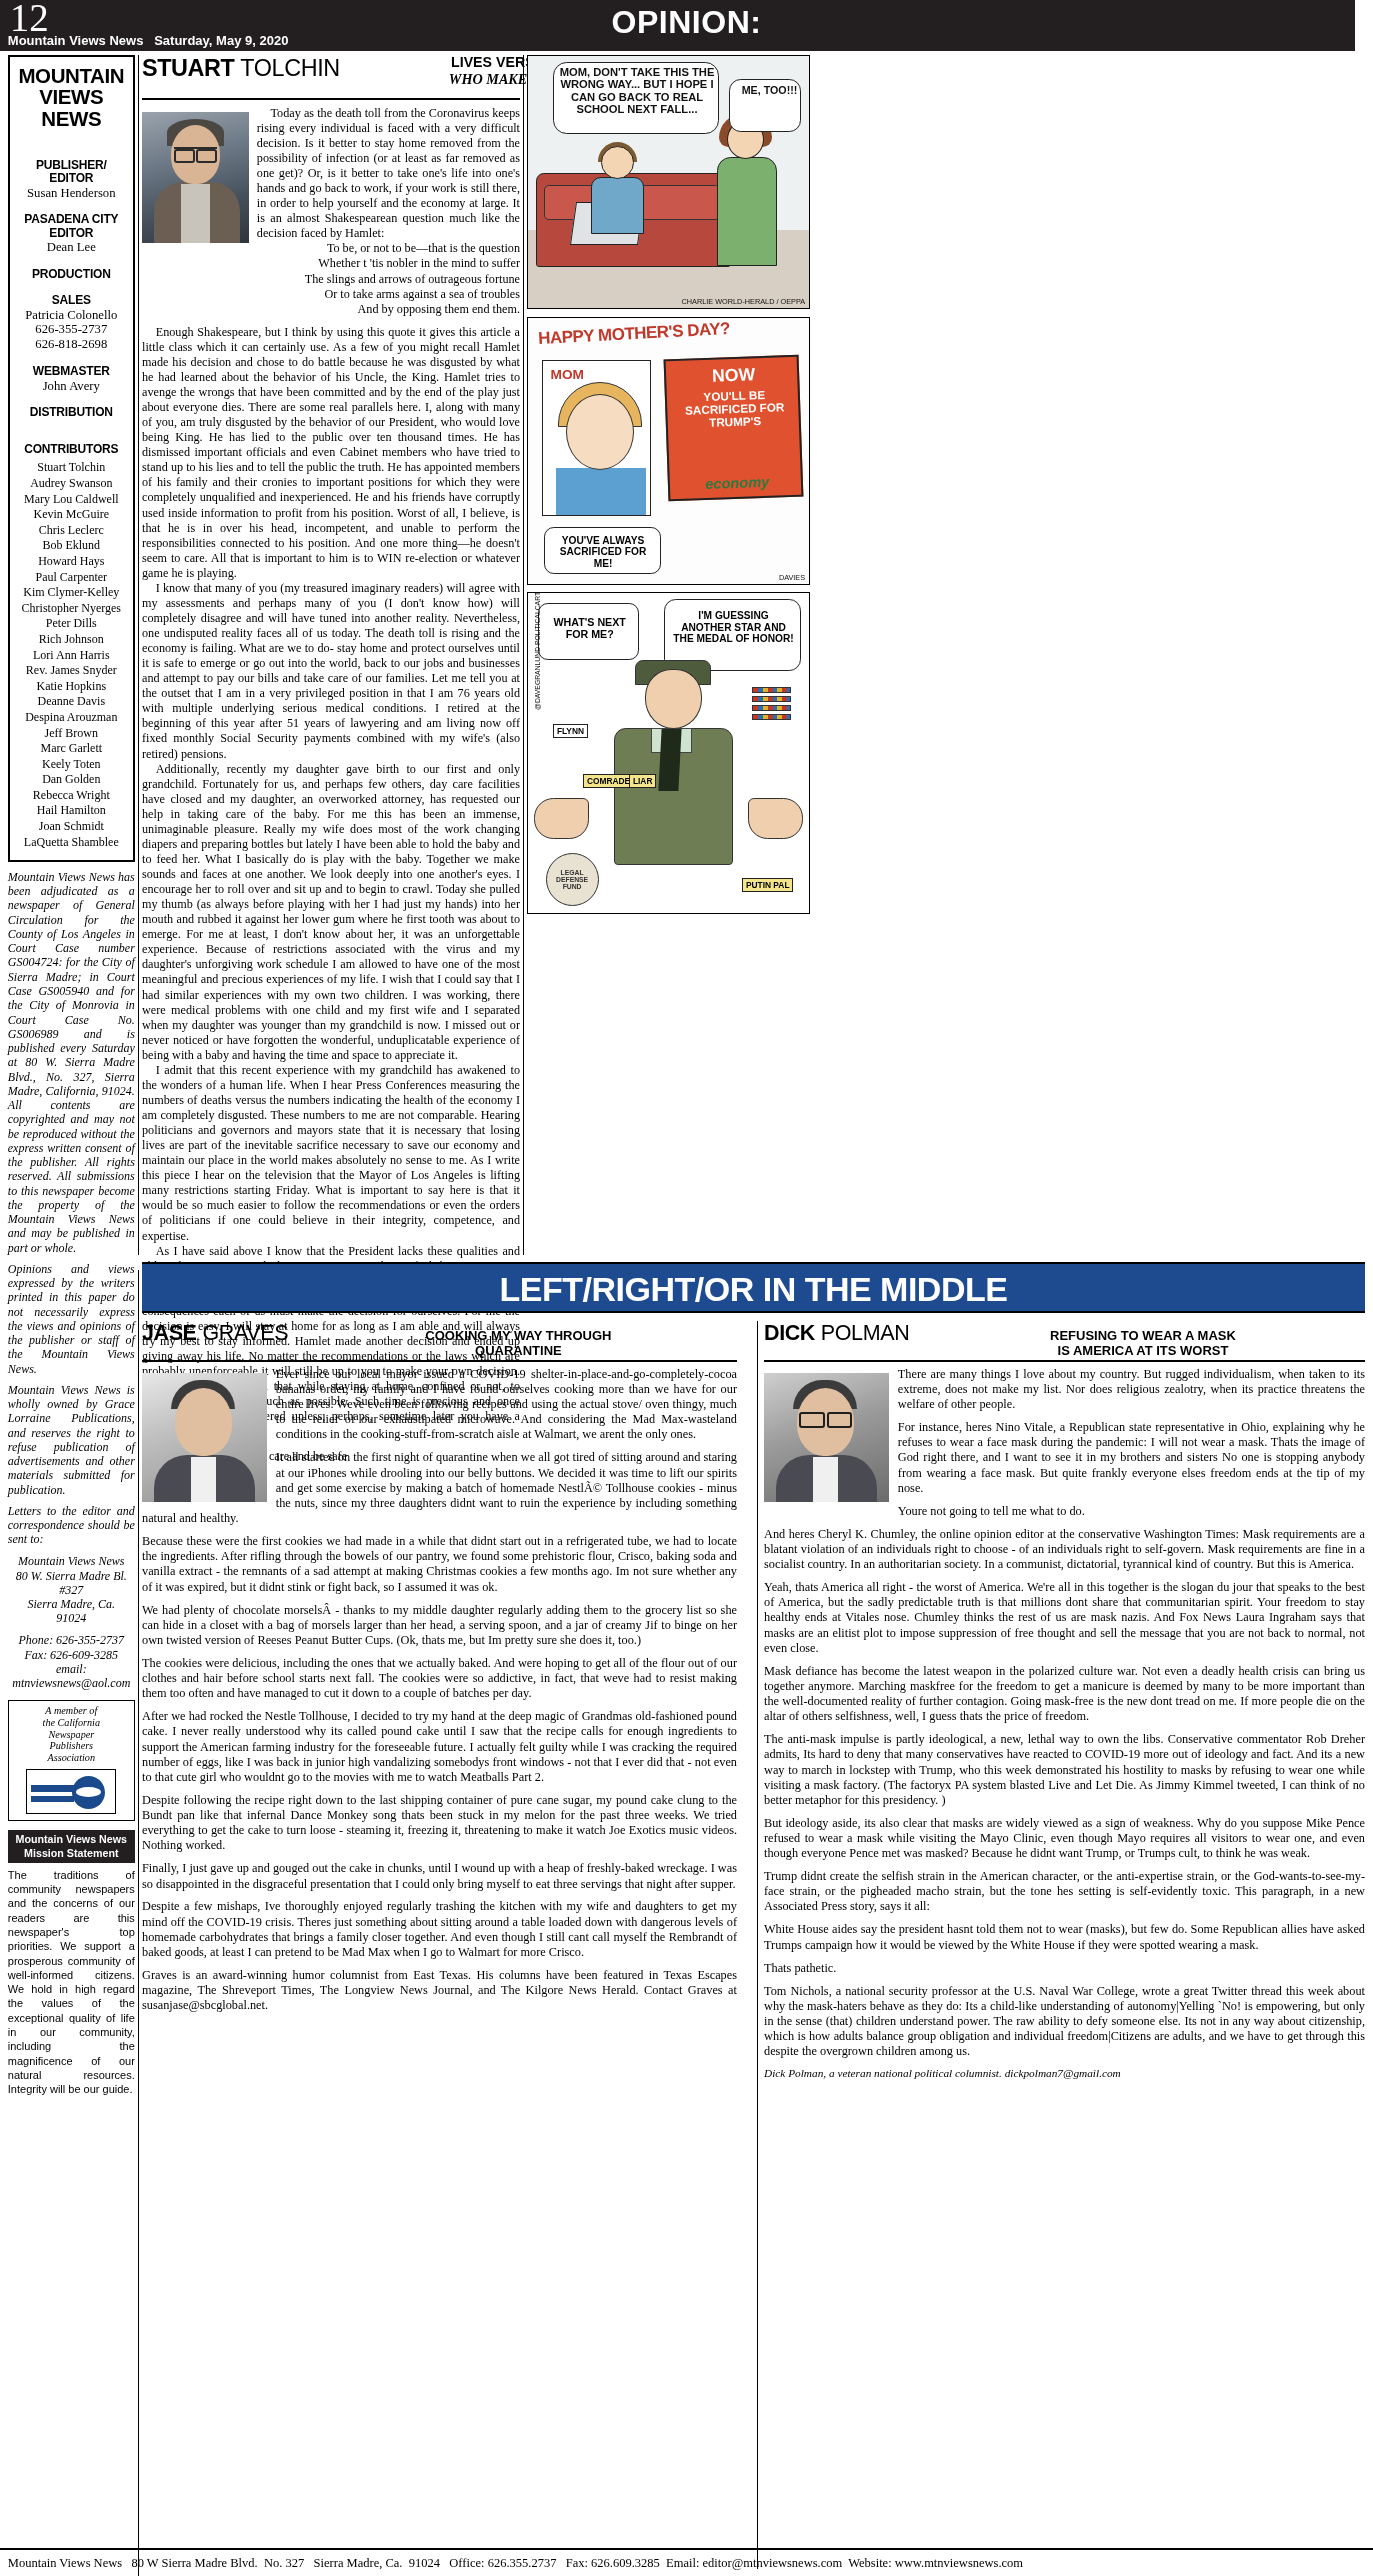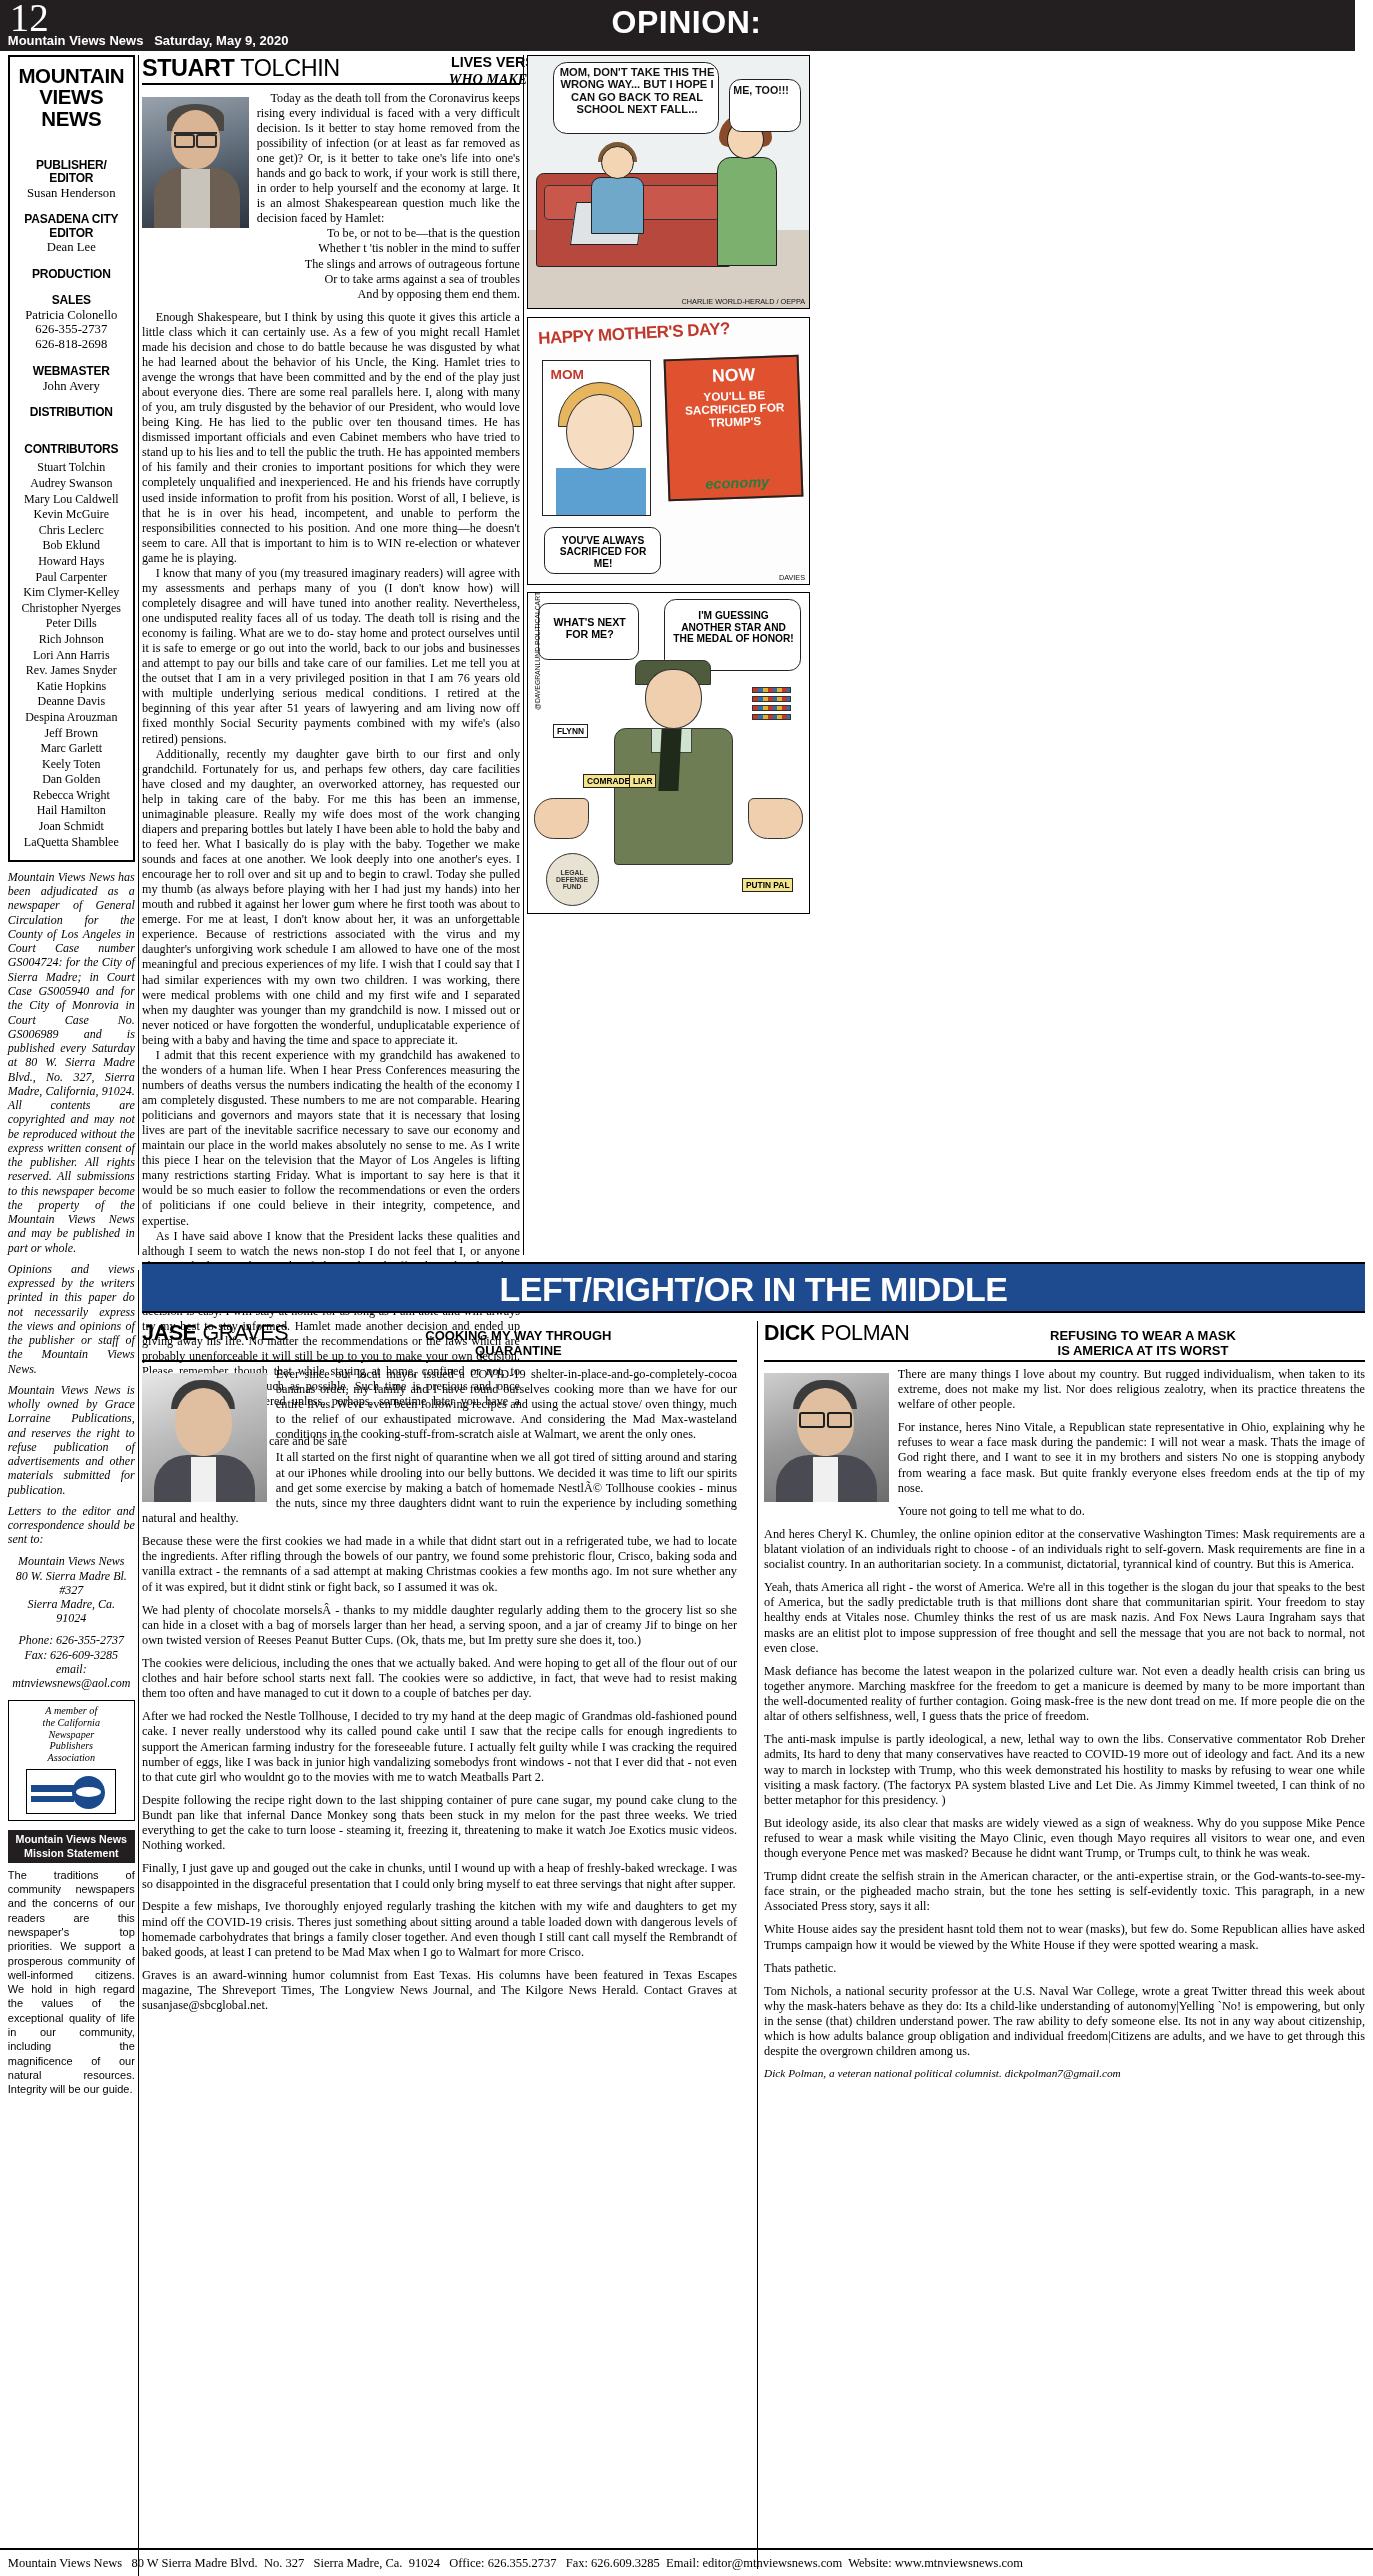--- a/index.html
+++ b/index.html
@@ -105,21 +105,21 @@
   }
 
   .vrule {
     position: absolute; width: 1px; background: #000; top: 3.9px;
   }
 
   
   .tolchin {
     position: absolute; left: 142px; top: 3.9px; width: 378px;
   }
-  .byline-row { display: flex; align-items: flex-end; border-bottom: 2.9px solid #000; padding-bottom: 1px;}
+  .byline-row { display: flex; align-items: flex-end; border-bottom: 2.9px solid #000; padding-bottom: 16px;}
   .byline-first {
     font-family: "Liberation Sans", sans-serif; font-weight: bold; font-size: 23.4px;
     letter-spacing: -0.4px;
   }
   .byline-last {
     font-family: "Liberation Sans", sans-serif; font-weight: 400; font-size: 23.4px;
     margin-left: 5.9px; letter-spacing: -0.4px;
   }
   .headline-block {
     position: absolute; left: 293px; top: 0px; width: 226px; text-align: center;
@@ -215,21 +215,21 @@
   .c1 .mom .b { position:absolute; left:7.8px; top:37px; width:60px; height:109px; background:#7bb06e; border:1.5px solid #222; border-radius:13.7px 13.7px 0 0;}
   .c1 .bub1 {
     position:absolute; left: 25px; top: 5.9px; width: 166px; height: 72px;
     border:1.5px solid #222; border-radius: 13.7px; background:#fff;
   }
   .c1 .bub2 {
     position:absolute; right: 7.8px; top: 23.4px; width: 72px; height: 53px;
     border:1.5px solid #222; border-radius: 11.7px; background:#fff;
   }
   .c1-t1 { left: 31px; top: 9.8px; width: 156px; font-size: 11.2px; line-height: 1.12; text-align:center;}
-  .c1-t2 { right: 11.7px; top: 29px; width: 64px; font-size: 10.7px; line-height: 1.1; text-align:left;}
+  .c1-t2 { right: 11.7px; top: 29px; width: 64px; font-size: 10.7px; line-height: 1.1; text-align:right;}
   .c1-sig { right: 3.9px; bottom: 2px; font-size: 7.3px; font-weight: normal;}
 
   
   .c2 { height: 268px; }
   .c2 .sky { position:absolute; inset:0; background:#fdfdfd; }
   .c2 .title {
     position:absolute; left: 9.8px; top: 5.9px; font-family:"Liberation Sans",sans-serif;
     font-weight: bold; font-size: 17px; color:#c0392b; letter-spacing:-0.5px;
     transform: rotate(-3deg);
   }

